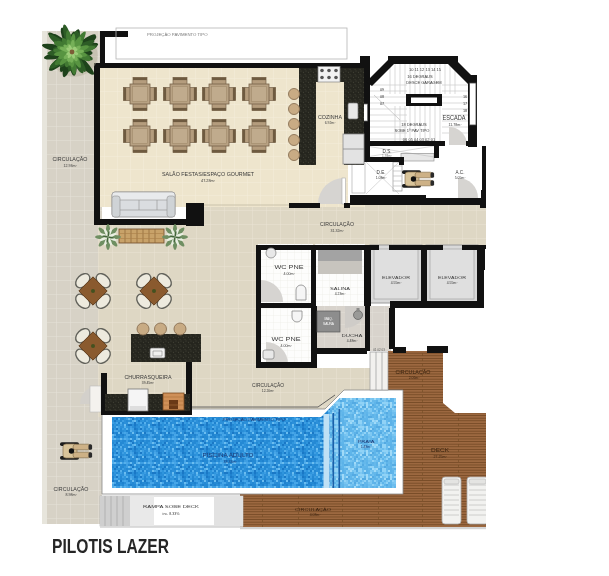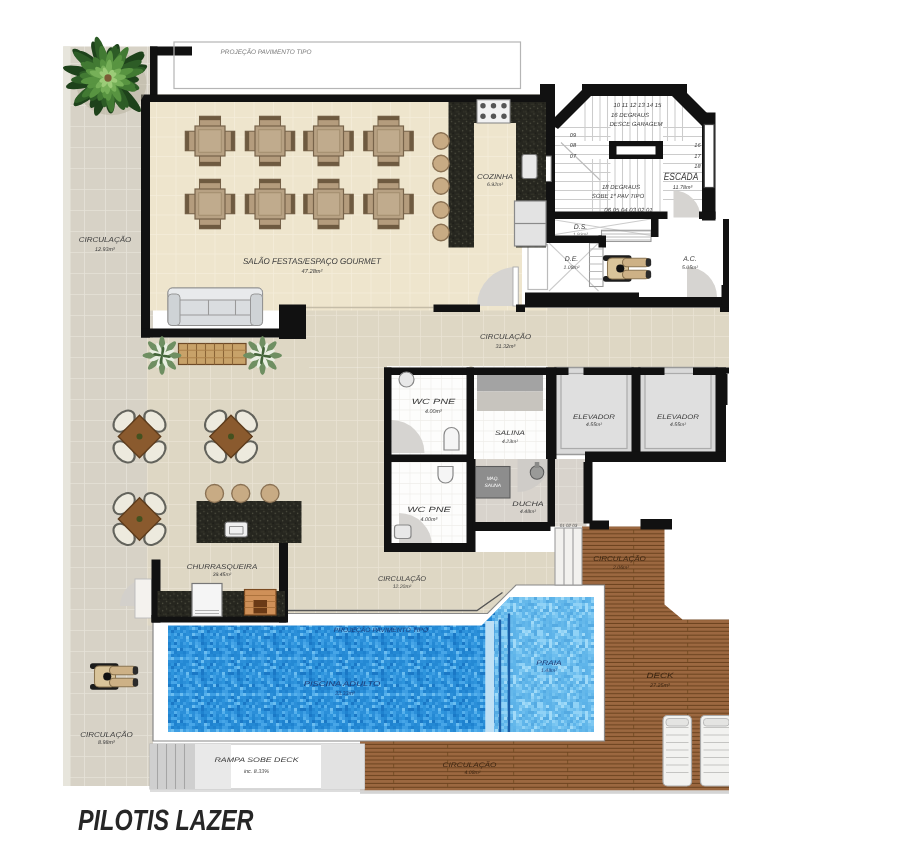--- a/index.html
+++ b/index.html
@@ -1,16 +1,16 @@
 <!DOCTYPE html>
 <html><head>
 <meta charset="utf-8">
 <style>
 html,body{margin:0;padding:0;background:#fff;}
-#wrap{width:486px;height:576px;position:relative;background:#86efac;overflow:hidden;font-style:italic;}
+#wrap{width:486px;height:576px;position:relative;background:#86efac;overflow:hidden;}
 svg{display:block;}
 text{font-family:"Liberation Sans",sans-serif;}
 </style>
 </head>
 <body>
 <div id="wrap">
 <svg width="609" height="576" viewBox="0 0 609 576" xmlns="http://www.w3.org/2000/svg">
 <defs>
 <pattern id="tileA" width="14" height="14" patternUnits="userSpaceOnUse">
   <rect width="14" height="14" fill="#d7d2c6"></rect>

